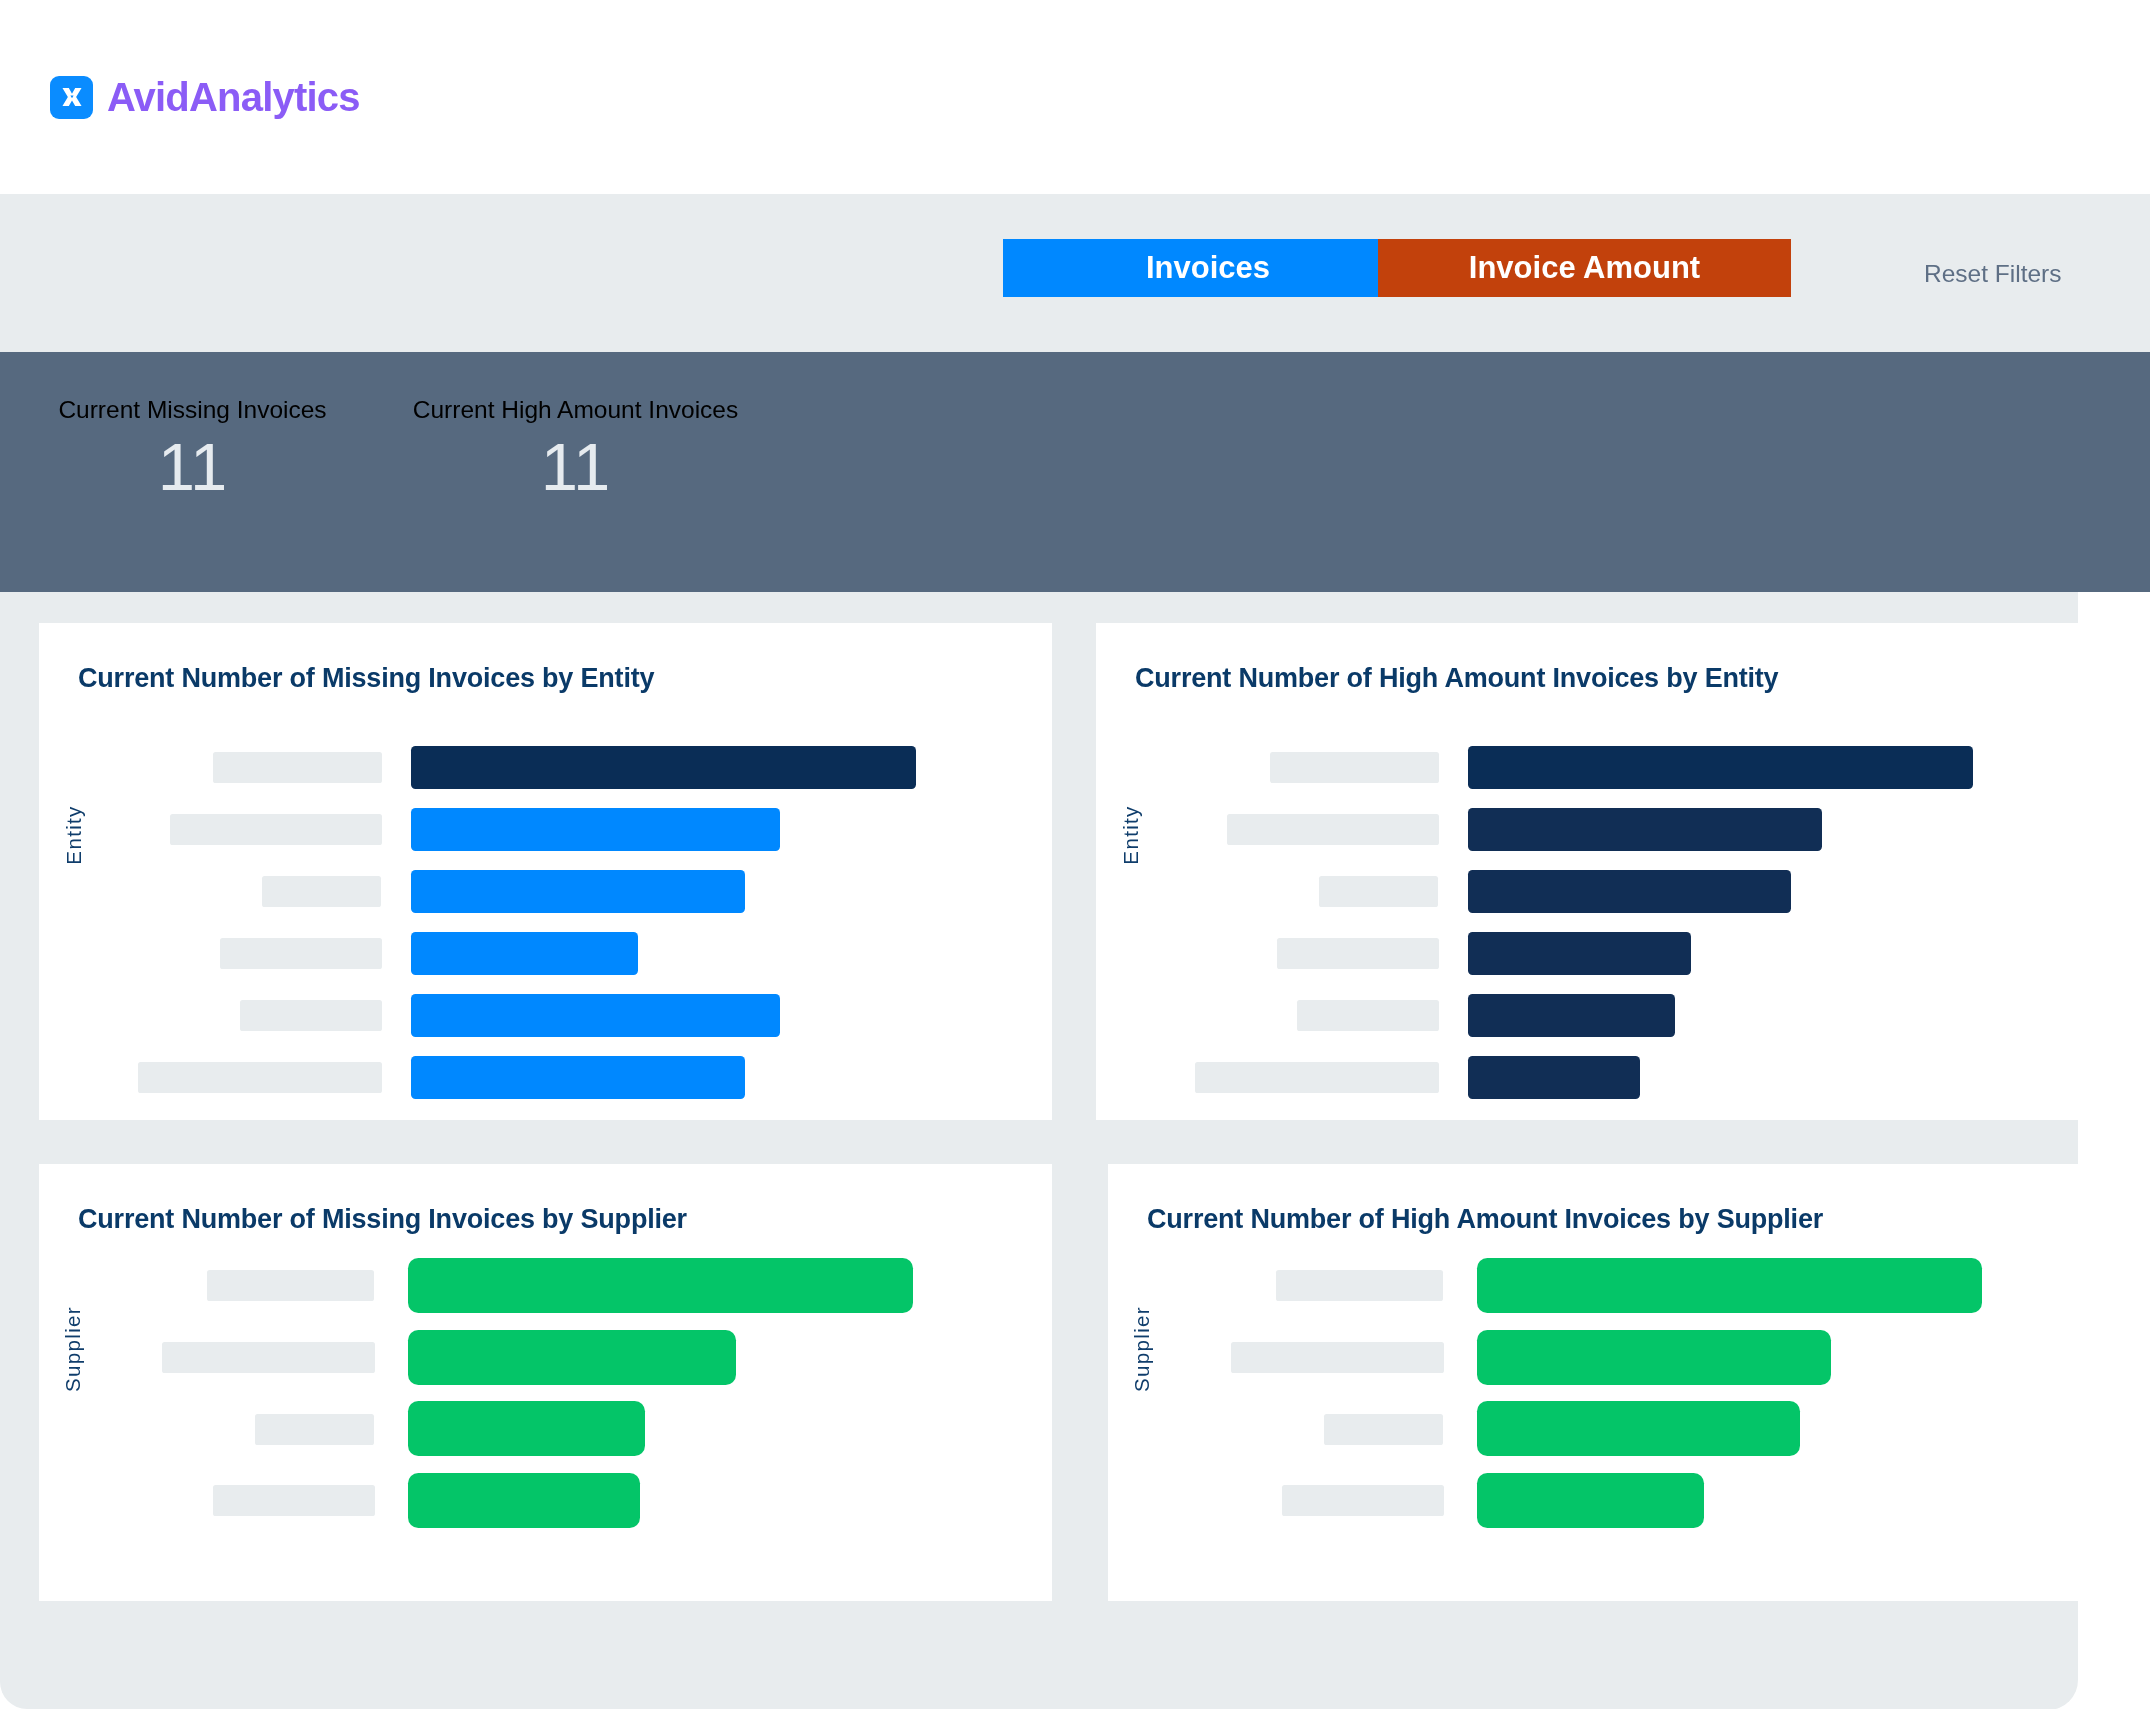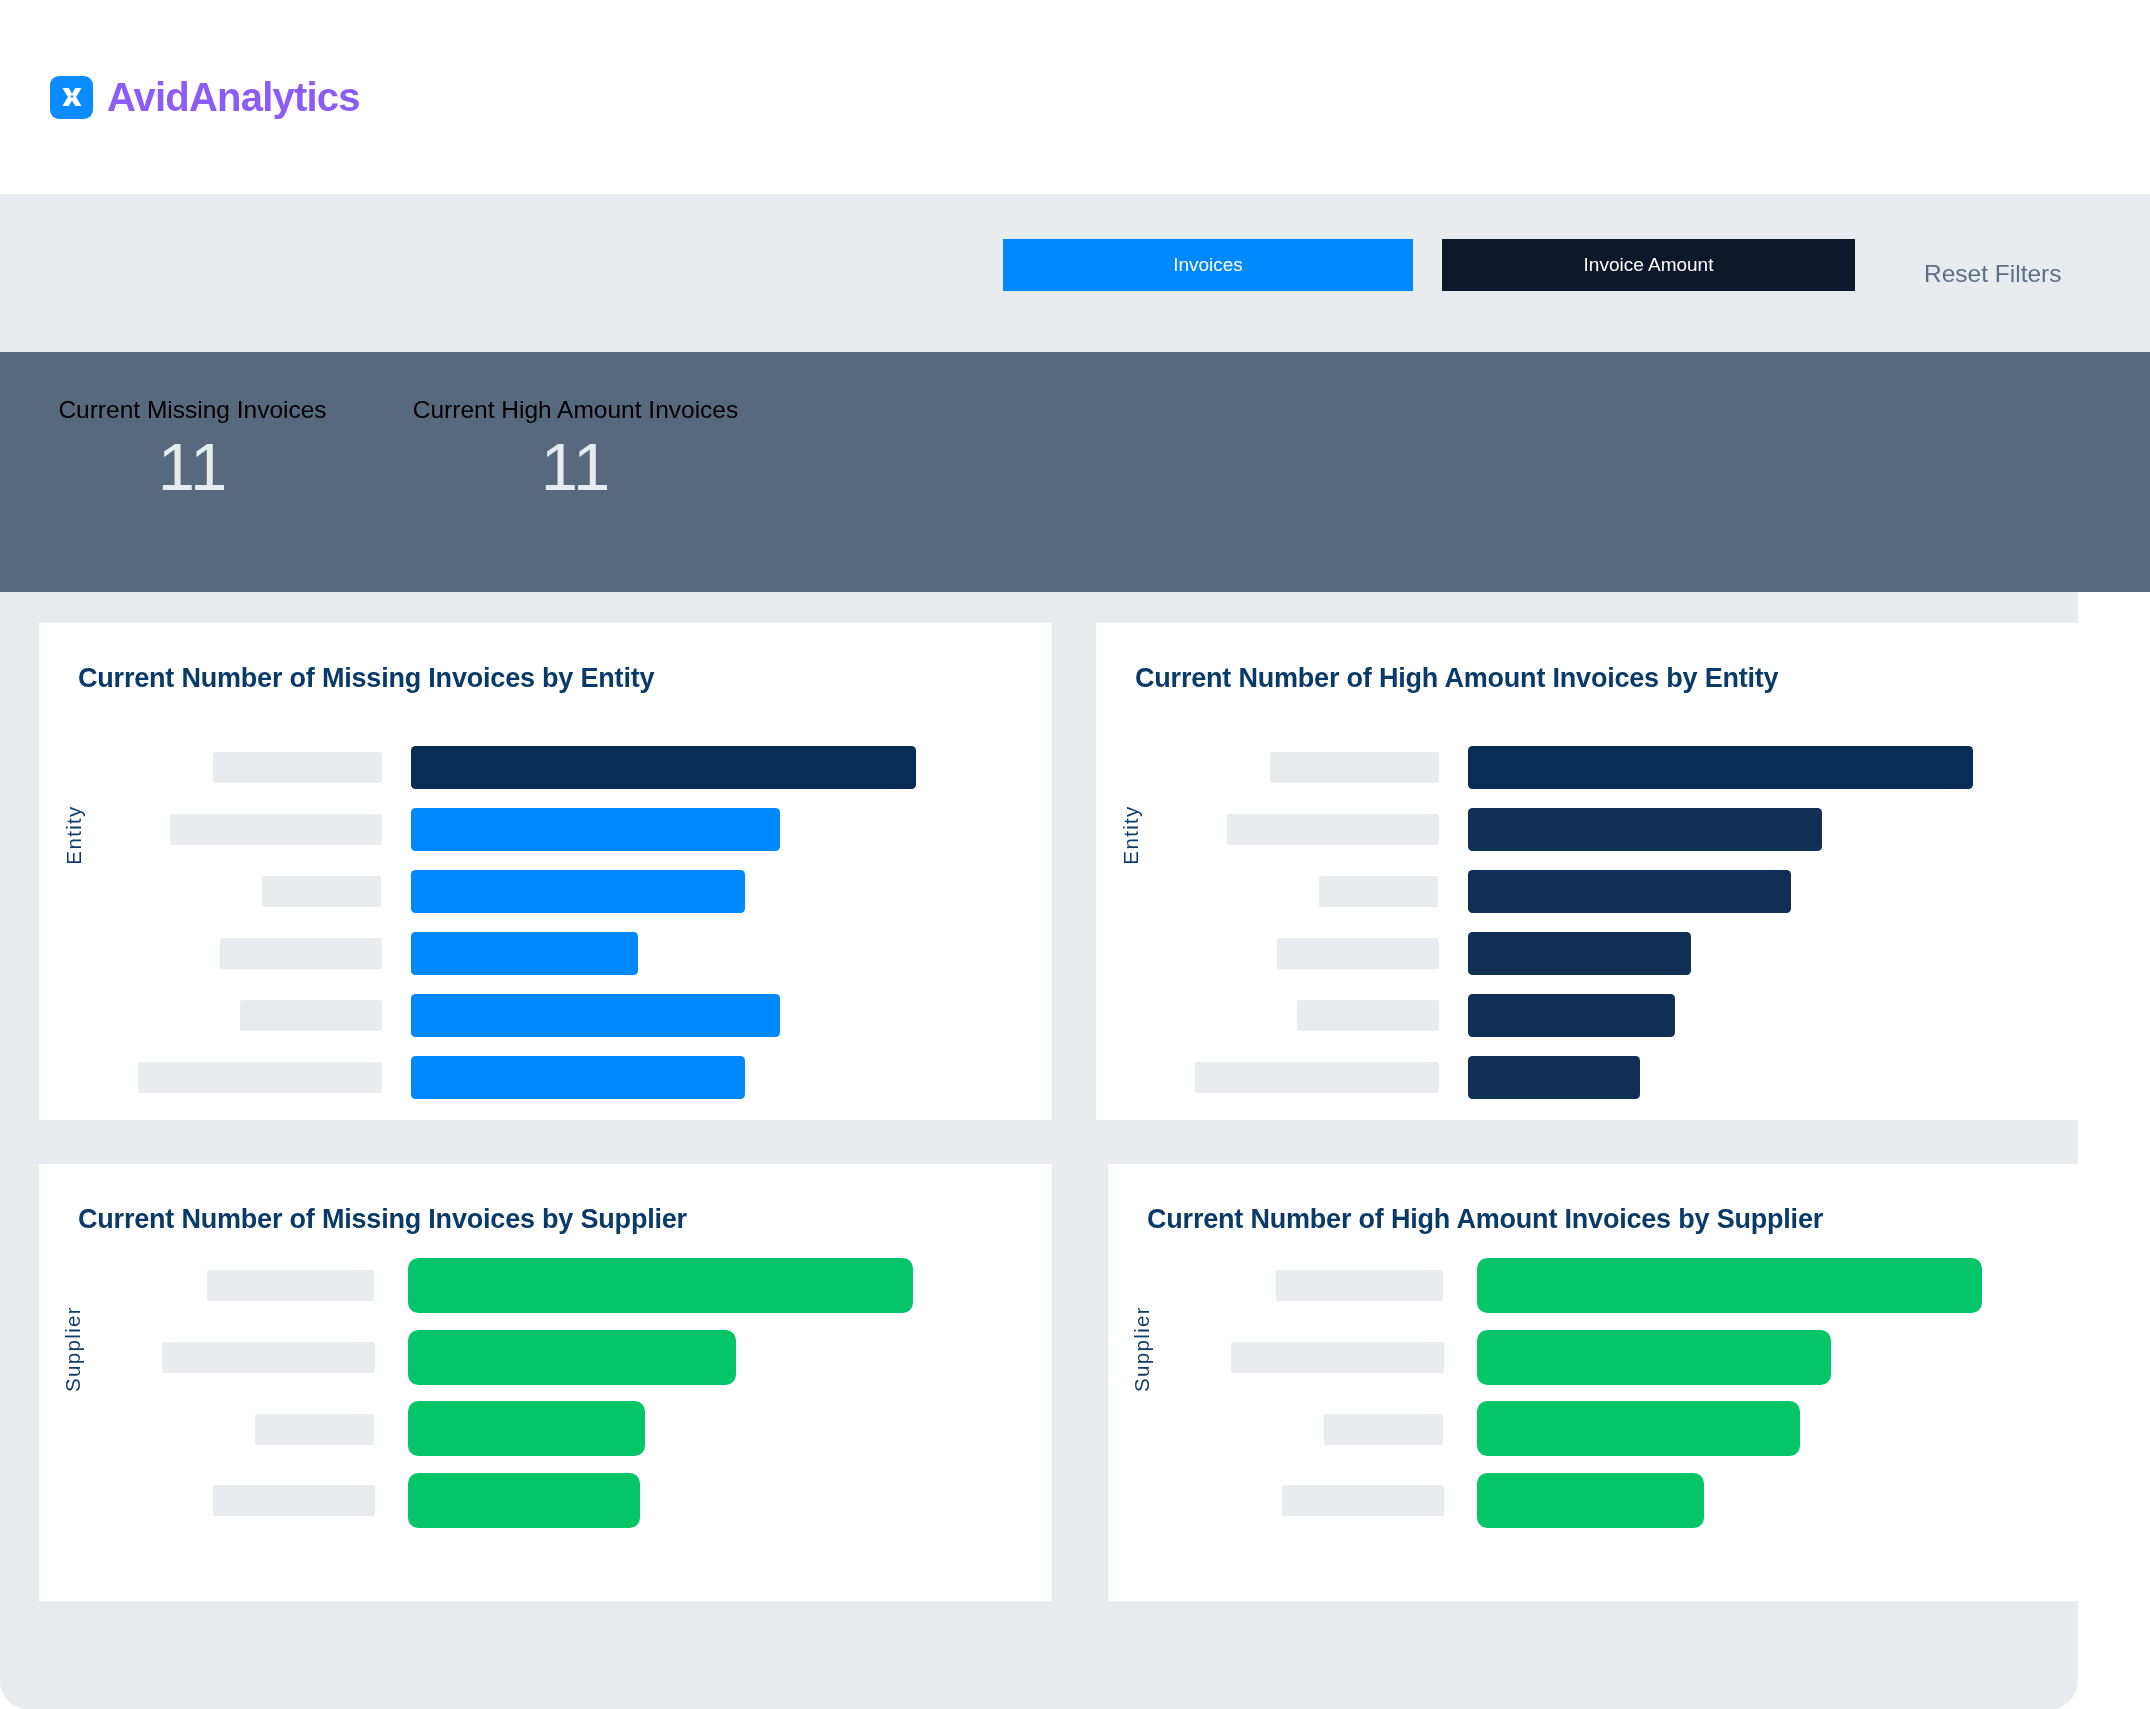--- a/index.html
+++ b/index.html
@@ -68,32 +68,33 @@
     left: 49px;
     top: 59px;
     font-size: 39px;
     font-weight: bold;
     color: #0A3A68;
     letter-spacing: -0.4px;
     white-space: nowrap;
   }
   .seg-btn {
     position: absolute;
-    height: 52px;
+    height: 58px;
     border: none;
     display: flex;
     align-items: center;
     justify-content: center;
     font-family: "Liberation Sans", sans-serif;
-    font-size: 19px;
+    font-size: 31px;
     color: #ffffff;
     cursor: pointer;
+    font-weight: bold;
   }
   .seg-invoices  { left: 1003px; top: 239px; width: 410px; background: #0088FF; }
-  .seg-amount    { left: 1442px; top: 239px; width: 413px; background: #0f172a; }
+  .seg-amount    { left: 1378px; top: 239px; width: 413px; background: #c2410c; }
   .reset-link {
     position: absolute;
     left: 1924px;
     top: 260px;
     font-size: 24.5px;
     color: #5E6F85;
     cursor: pointer;
     white-space: nowrap;
   }
 

